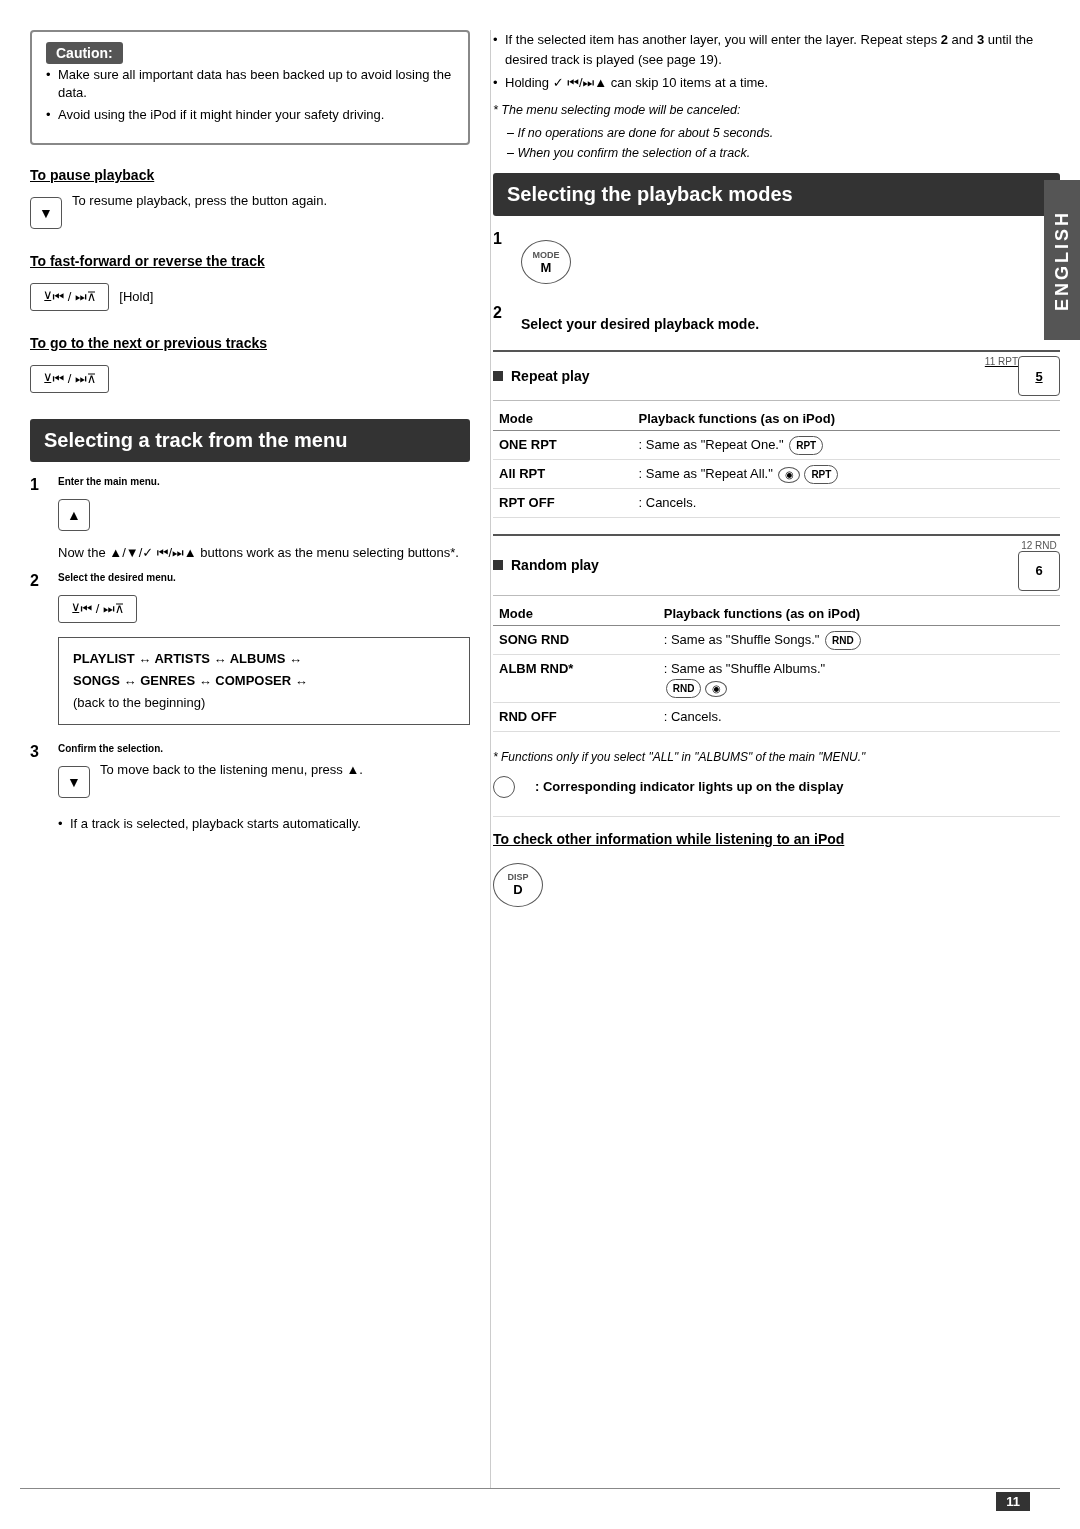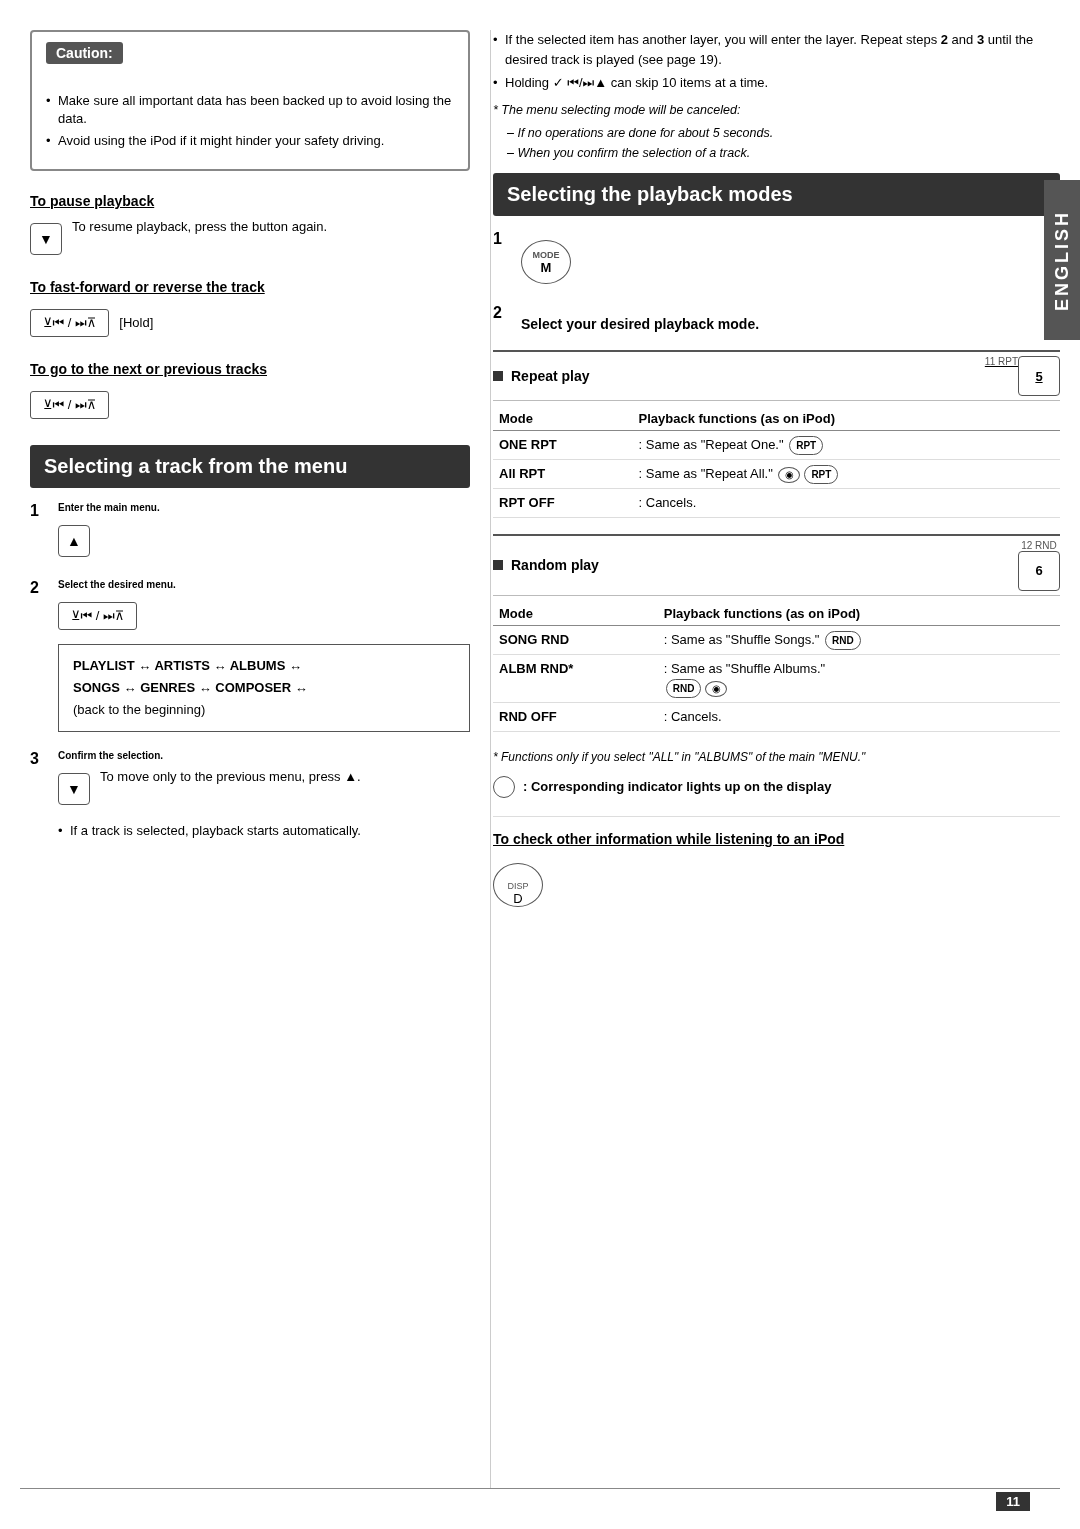--- a/index.html
+++ b/index.html
@@ -67,21 +67,21 @@
     }
 
     .caution-title {
       background: #555;
       color: #fff;
       font-weight: bold;
       font-size: 14px;
       padding: 3px 10px;
       border-radius: 3px;
       display: inline-block;
-      margin-bottom: 28px;
+      margin-bottom: 2px;
     }
 
     .caution-box ul {
       list-style: none;
       padding-left: 0;
     }
 
     .caution-box ul li {
       font-size: 13px;
       padding-left: 12px;
@@ -378,21 +378,21 @@
     .footnote {
       font-size: 12px;
       font-style: italic;
       margin: 10px 0;
       line-height: 1.5;
     }
 
     .indicator-note {
       display: flex;
       align-items: center;
-      gap: 8px;
+      gap: 20px;
       font-size: 13px;
       font-weight: bold;
       margin: 10px 0;
     }
 
     .circle-indicator {
       width: 22px;
       height: 22px;
       border: 1.5px solid #555;
       border-radius: 50%;
@@ -416,22 +416,22 @@
 
     .disp-btn {
       display: inline-flex;
       flex-direction: column;
       align-items: center;
       width: 50px;
       height: 44px;
       border: 1.5px solid #555;
       border-radius: 50%;
       font-size: 13px;
-      font-weight: normal;
-      justify-content: flex-end;
+      font-weight: bold;
+      justify-content: center;
       margin: 6px 0;
     }
 
     .disp-label-small {
       font-size: 9px;
       color: #555;
     }
 
     
     .page-number {
@@ -495,20 +495,23 @@
 
       <div class="section-heading-bar">Selecting a track from the menu</div>
 
       <div class="step-row">
         <div class="step-num">1</div>
         <div class="step-content">
           <div class="step-label">Enter the main menu.</div>
           <div style="margin: 6px 0;">
             <div class="btn-up">▲</div>
           </div>
+          <div class="step-desc">
+            Now the ▲/▼/✓ ⏮/⏭▲ buttons work as the menu selecting buttons*.
+          </div>
         </div>
       </div>
 
       <div class="step-row">
         <div class="step-num">2</div>
         <div class="step-content">
           <div class="step-label">Select the desired menu.</div>
           <div style="margin: 6px 0;">
             <div class="btn-nav">⊻⏮ / ⏭⊼</div>
           </div>
@@ -519,21 +522,21 @@
         </div>
       </div>
 
       <div class="step-row">
         <div class="step-num">3</div>
         <div class="step-content">
           <div class="step-label">Confirm the selection.</div>
           <div style="display:flex; align-items:flex-start; gap:10px; margin:6px 0 10px 0;">
             <div class="btn-down">▼</div>
             <div style="font-size:13px; line-height:1.5;">
-              To move only to the previous menu, press ▲.
+              To move back to the listening menu, press ▲.
             </div>
           </div>
           <div style="font-size:13px; padding-left:12px; position:relative; line-height:1.5;">
             <span style="position:absolute;left:0;">•</span>
             If a track is selected, playback starts automatically.
           </div>
         </div>
       </div>
 
     </div>

